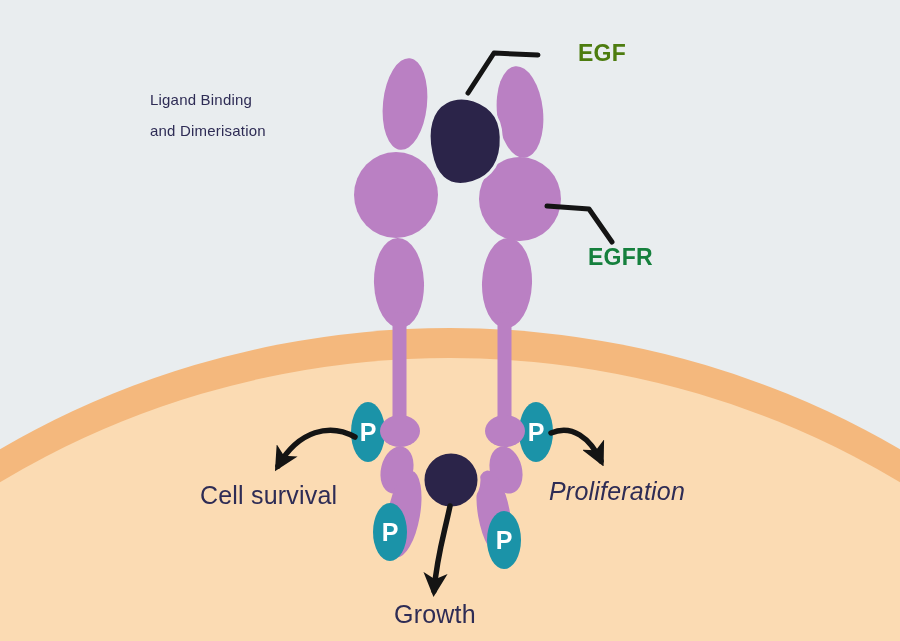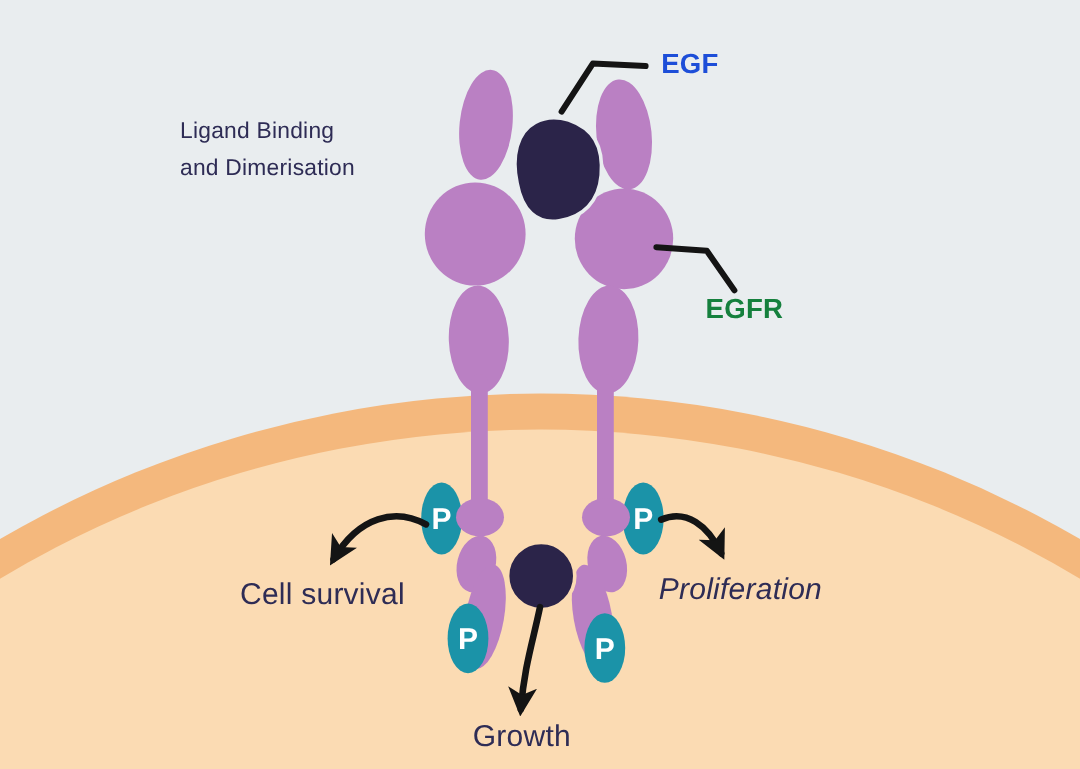--- a/index.html
+++ b/index.html
@@ -13,22 +13,22 @@
   }
   .stage svg { position: absolute; left: 0; top: 0; }
   .lbl {
     position: absolute;
     color: #2e2c55;
     font-weight: 500;
     letter-spacing: 0.2px;
     white-space: pre-line;
     user-select: none;
   }
-  .lbl-title    { left: 150px; top: 94px;  font-size: 19px; line-height: 31px; }
-  .lbl-egf      { left: 551px; top: 40px;  font-size: 23px; font-weight: 700; color: #1d4ed8; }
+  .lbl-title    { left: 150px; top: 84px;  font-size: 15px; line-height: 31px; }
+  .lbl-egf      { left: 578px; top: 40px;  font-size: 23px; font-weight: 700; color: #4d7c0f; }
   .lbl-egfr     { left: 588px; top: 244px; font-size: 23px; font-weight: 700; color: #15803d; }
   .lbl-survival { left: 200px; top: 481px; font-size: 25px; }
   .lbl-prolif   { left: 549px; top: 477px; font-size: 25px; font-style: italic; }
   .lbl-growth   { left: 394px; top: 600px; font-size: 25px; }
   .p-text {
     font-family: "Liberation Sans", sans-serif;
     font-size: 25px;
     font-weight: 700;
   }
 </style>

